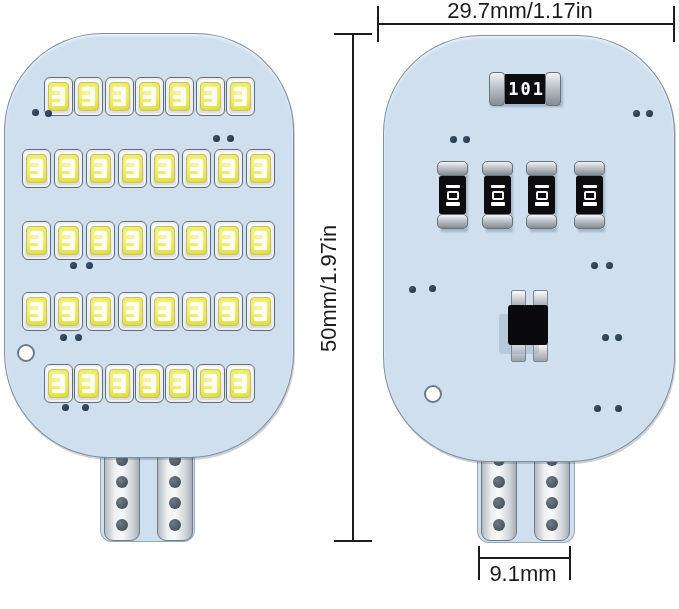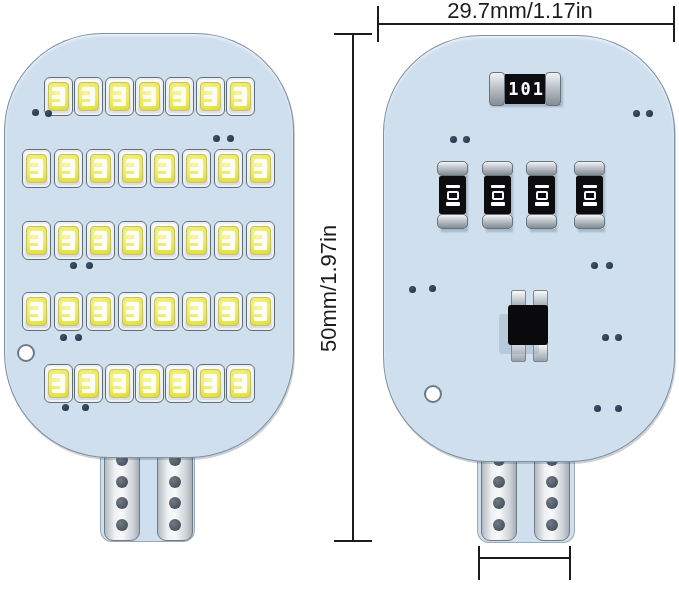--- a/index.html
+++ b/index.html
@@ -397,14 +397,15 @@
   <div class="dline" style="left:673px;top:6px;width:2px;height:36px;"></div>
 
   <div class="dim-label vert">50mm/1.97in</div>
   <div class="dline" style="left:352px;top:34px;width:2px;height:507px;"></div>
   <div class="dline" style="left:334px;top:33px;width:38px;height:2px;"></div>
   <div class="dline" style="left:334px;top:540px;width:38px;height:2px;"></div>
 
   <div class="dline" style="left:479px;top:557px;width:92px;height:2px;"></div>
   <div class="dline" style="left:478px;top:546px;width:2px;height:34px;"></div>
   <div class="dline" style="left:569px;top:546px;width:2px;height:34px;"></div>
+  <div class="dim-label b1">9.1mm</div>
 
 </div>
 
 </body></html>

